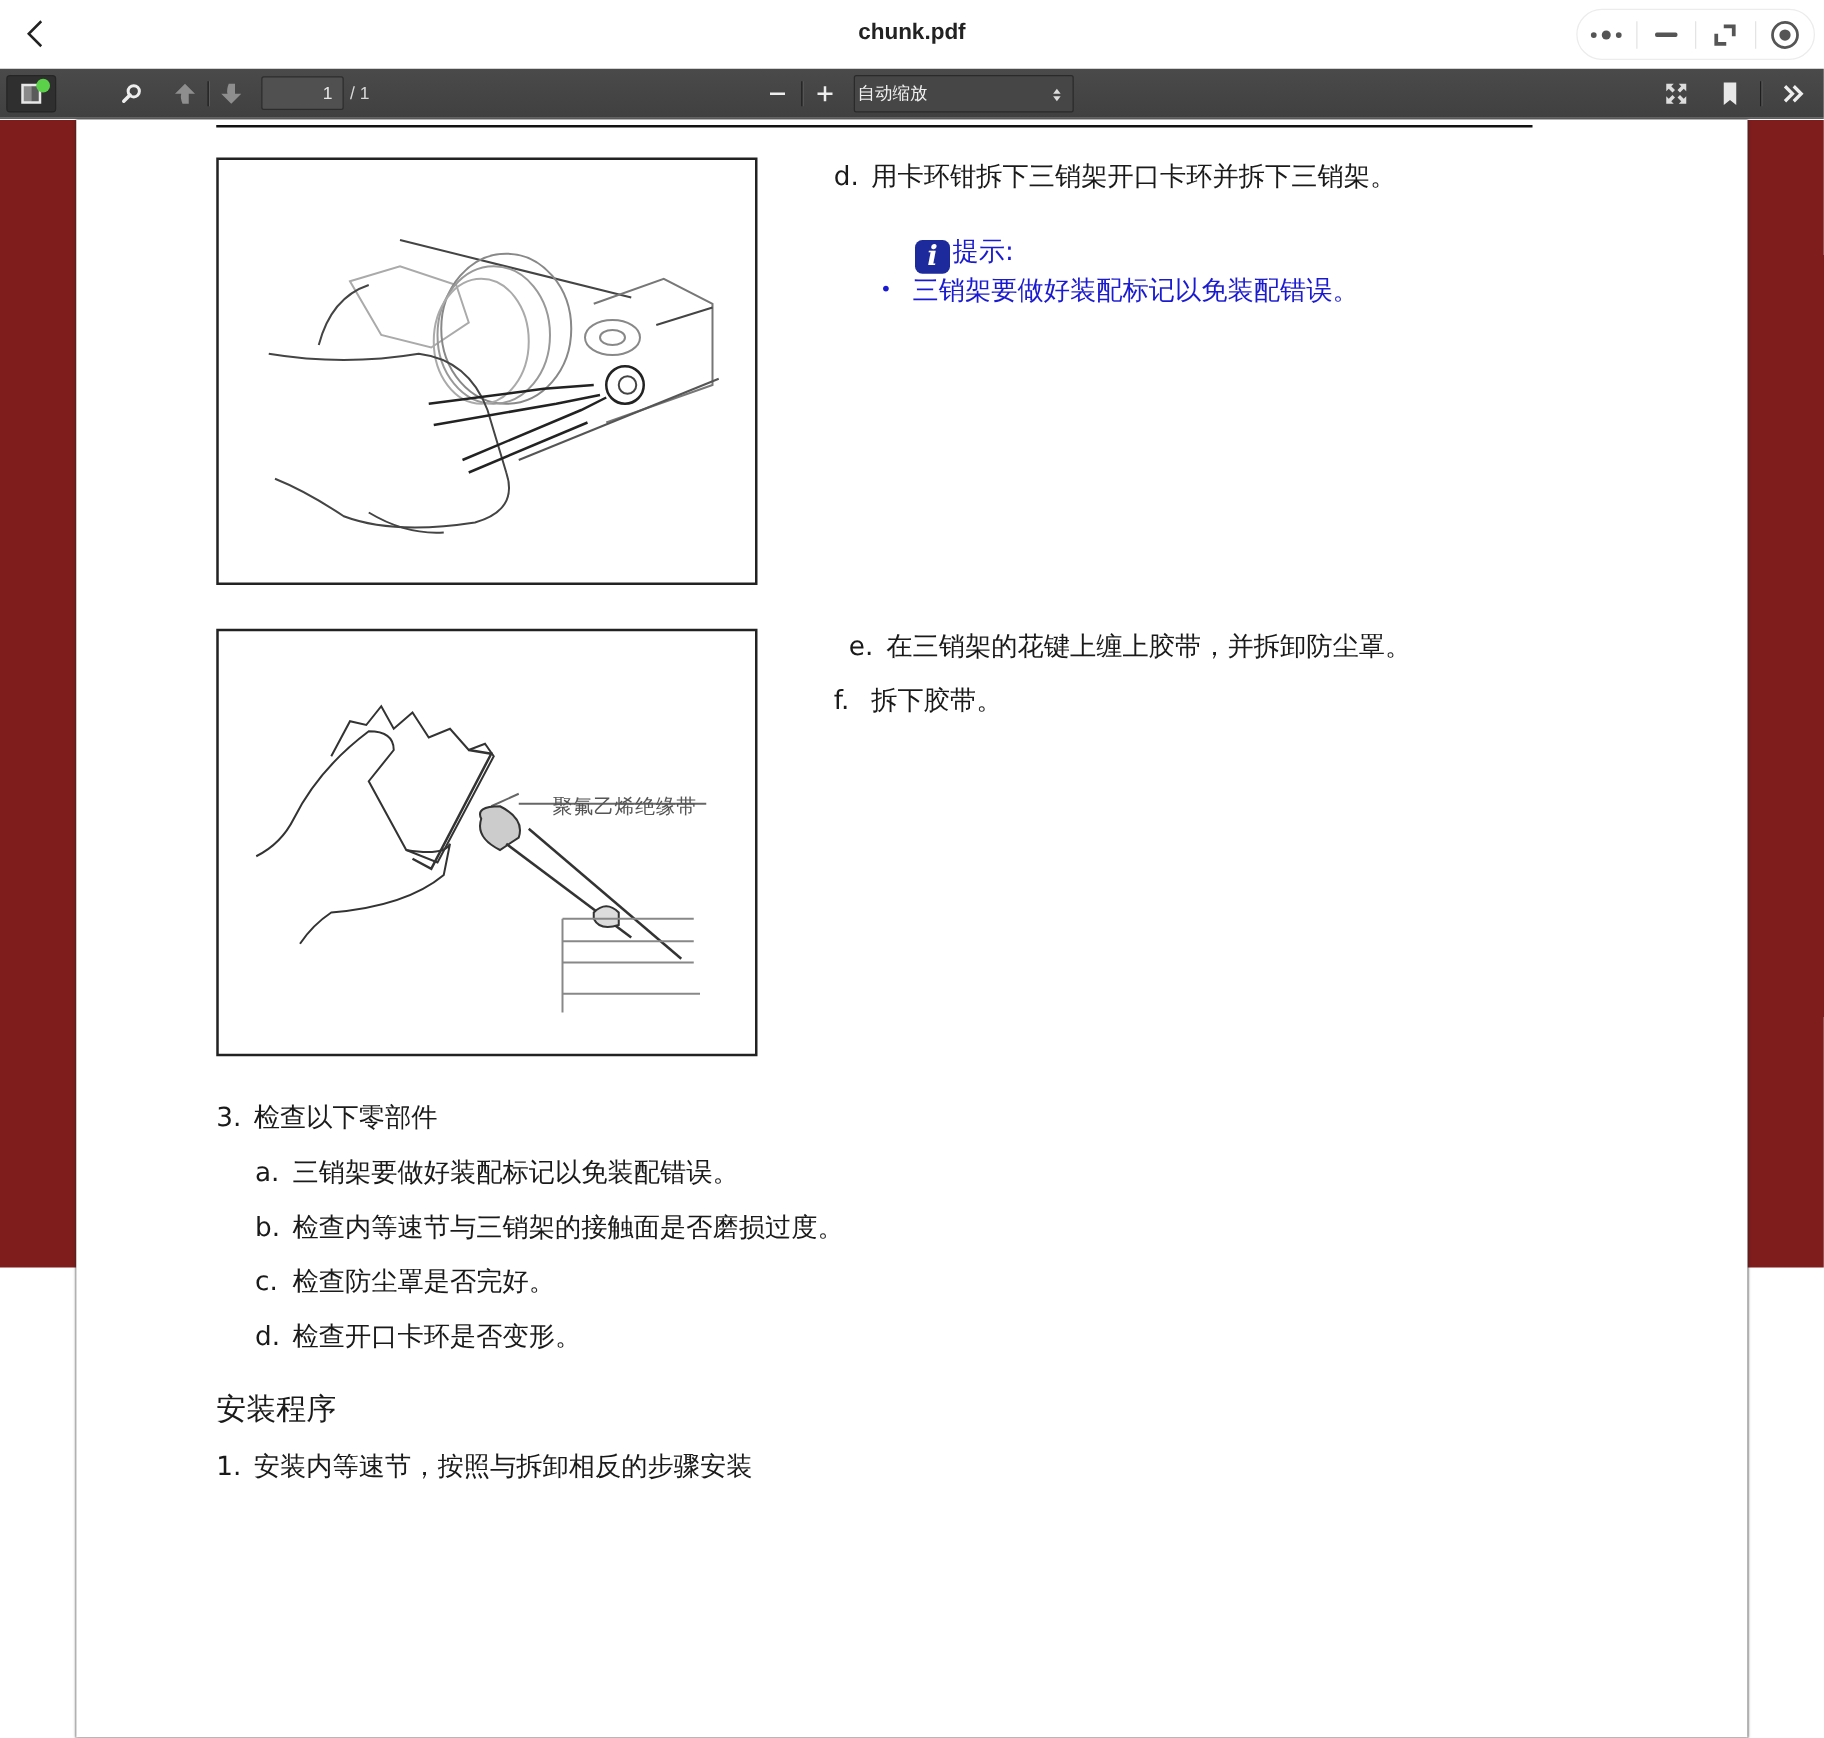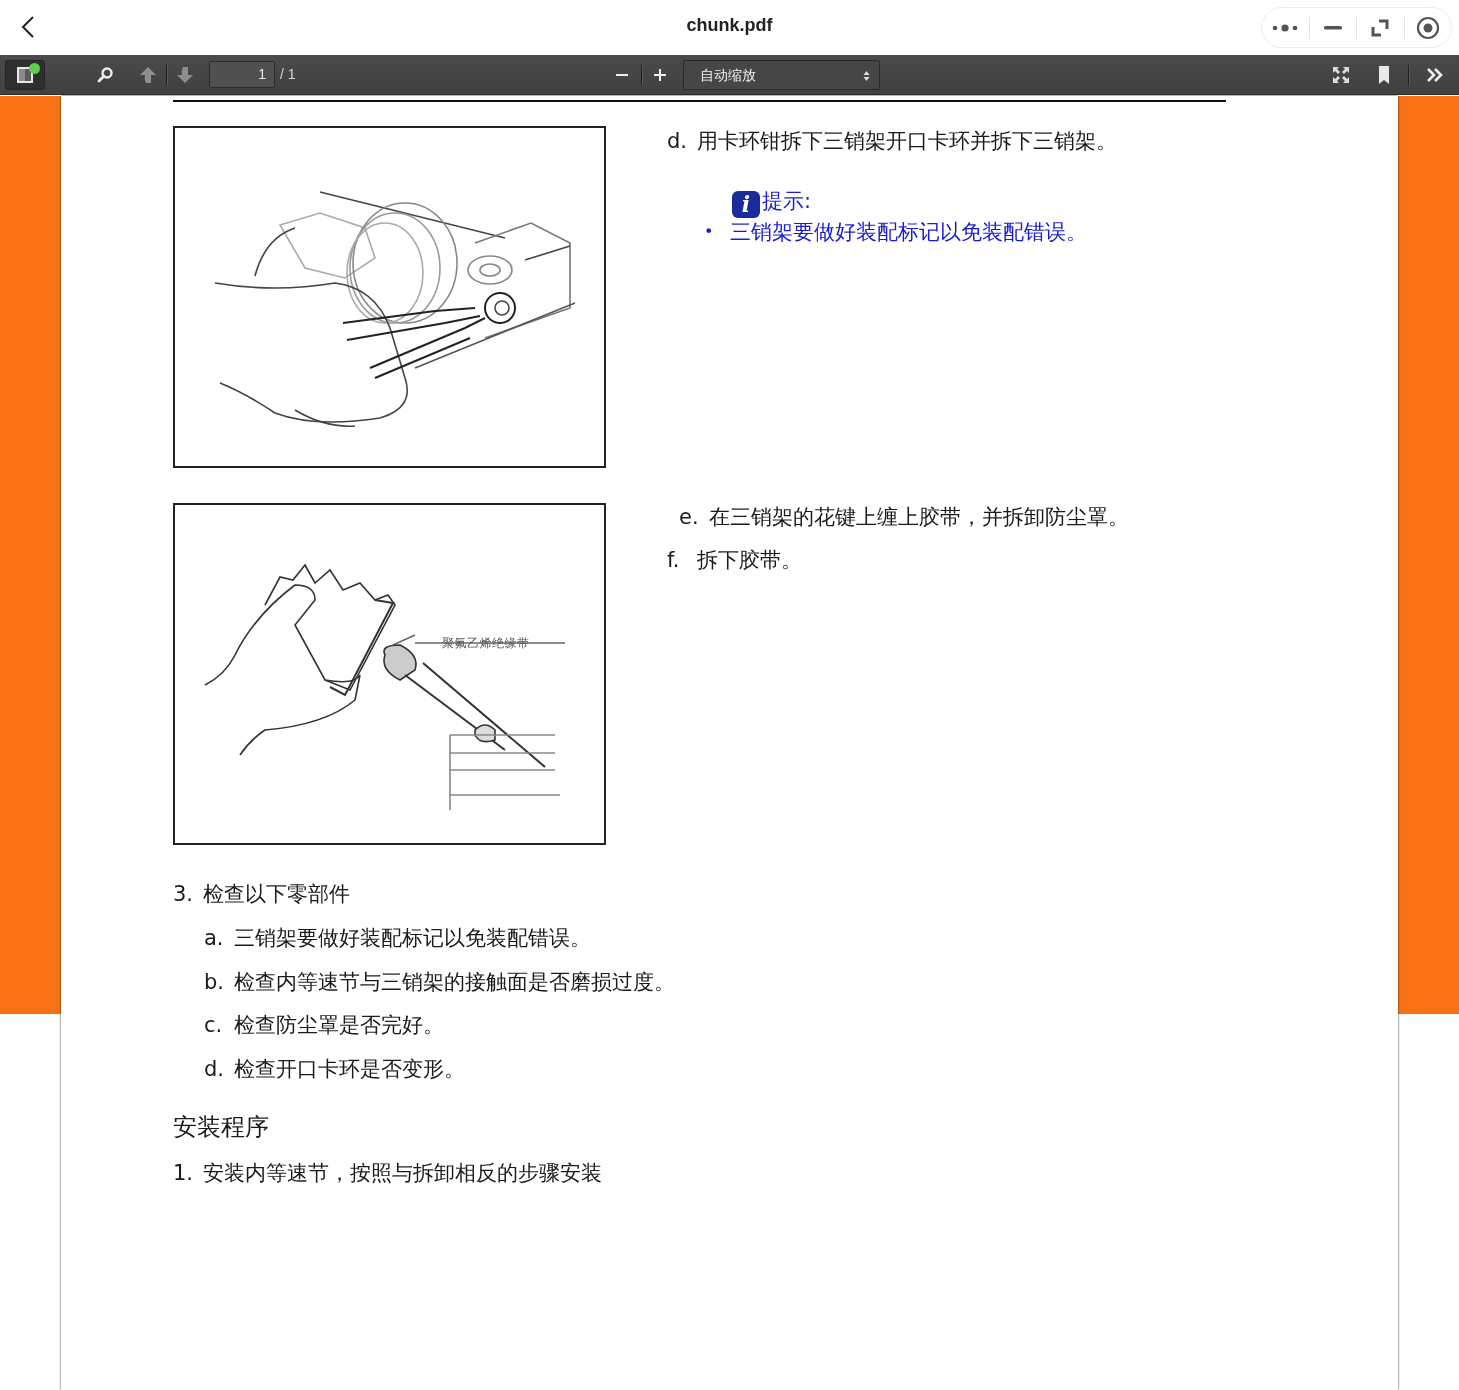--- a/index.html
+++ b/index.html
@@ -14,32 +14,32 @@
   .capsule .sep { width: 1px; height: 22px; background: #e4e4e4; }
 
   
   .toolbar { position: absolute; left: 0; top: 55px; width: 1459px; height: 40px; background: linear-gradient(#4a4a4a, #404040); border-bottom: 1px solid #2e2e2e; }
   .tb-btn { position: absolute; top: 5px; height: 30px; display: flex; align-items: center; justify-content: center; cursor: pointer; }
   .sidebar-toggle { left: 5px; width: 40px; height: 30px; background: #2f2f2f; border: 1px solid #252525; border-radius: 3px; }
   .green-dot { position: absolute; right: 4px; top: 2px; width: 11px; height: 11px; border-radius: 50%; background: #5bd14a; }
   .tb-sep { position: absolute; top: 10px; width: 1px; height: 20px; background: #1e1e1e; box-shadow: 1px 0 0 #5a5a5a; }
   .page-input { position: absolute; left: 209px; top: 6px; width: 66px; height: 27px; background: #505050; border: 1px solid #2c2c2c; border-radius: 2px; color: #e8e8e8; font-size: 14px; text-align: right; padding-right: 8px; line-height: 25px; font-family: "Liberation Sans", sans-serif; }
   .page-total { position: absolute; left: 280px; top: 11px; color: #d8d8d8; font-size: 14px; font-family: "Liberation Sans", sans-serif; }
-  .zoom-select { position: absolute; left: 683px; top: 5px; width: 197px; height: 30px; background: #464646; border: 1px solid #2a2a2a; border-radius: 2px; color: #f0f0f0; font-size: 14px; line-height: 28px; padding-left: 16px; cursor: pointer; }
+  .zoom-select { position: absolute; left: 683px; top: 5px; width: 176px; height: 30px; background: #464646; border: 1px solid #2a2a2a; border-radius: 2px; color: #f0f0f0; font-size: 14px; line-height: 28px; padding-left: 2px; cursor: pointer; }
   .zoom-select .arrows { position: absolute; right: 9px; top: 9px; width: 7px; height: 12px; }
 
   
-  .viewer { position: absolute; left: 0; top: 96px; width: 1459px; height: 918px; background: #f97316; }
+  .viewer { position: absolute; left: 0; top: 96px; width: 1459px; height: 918px; background: #7f1d1d; }
   .page { position: absolute; left: 61px; top: 0; width: 1337px; height: 1294px; background: #fff; box-shadow: 0 0 2px #222; }
   .top-rule { position: absolute; left: 112px; top: 4px; width: 1053px; height: 2px; background: #111; }
 
   .figure { position: absolute; width: 433px; height: 342px; border: 2px solid #222; background: #fff; overflow: hidden; }
   .fig1 { left: 112px; top: 30px; }
   .fig2 { left: 112px; top: 407px; }
-  .fig-label { position: absolute; left: 267px; top: 130px; font-size: 12px; color: #555; letter-spacing: 0.5px; }
+  .fig-label { position: absolute; left: 267px; top: 130px; font-size: 16px; color: #555; letter-spacing: 0.5px; }
 
   .txt { position: absolute; font-size: 21px; color: #1a1a1a; white-space: nowrap; line-height: 26px; }
   .txt .mk { display: inline-block; width: 30px; }
   .blue { color: #1a1ad0; }
   .info-icon { display: inline-block; width: 28px; height: 27px; border-radius: 6px; background: #1c2a9c; color: #fff; font-family: "DejaVu Serif", serif; font-style: italic; font-weight: bold; font-size: 22px; line-height: 27px; text-align: center; vertical-align: -4px; margin-right: 2px; }
   .bullet { display: inline-block; width: 26px; font-size: 16px; vertical-align: 2px; }
   .heading { font-size: 24px; }
 </style>
 </head>
 <body>

